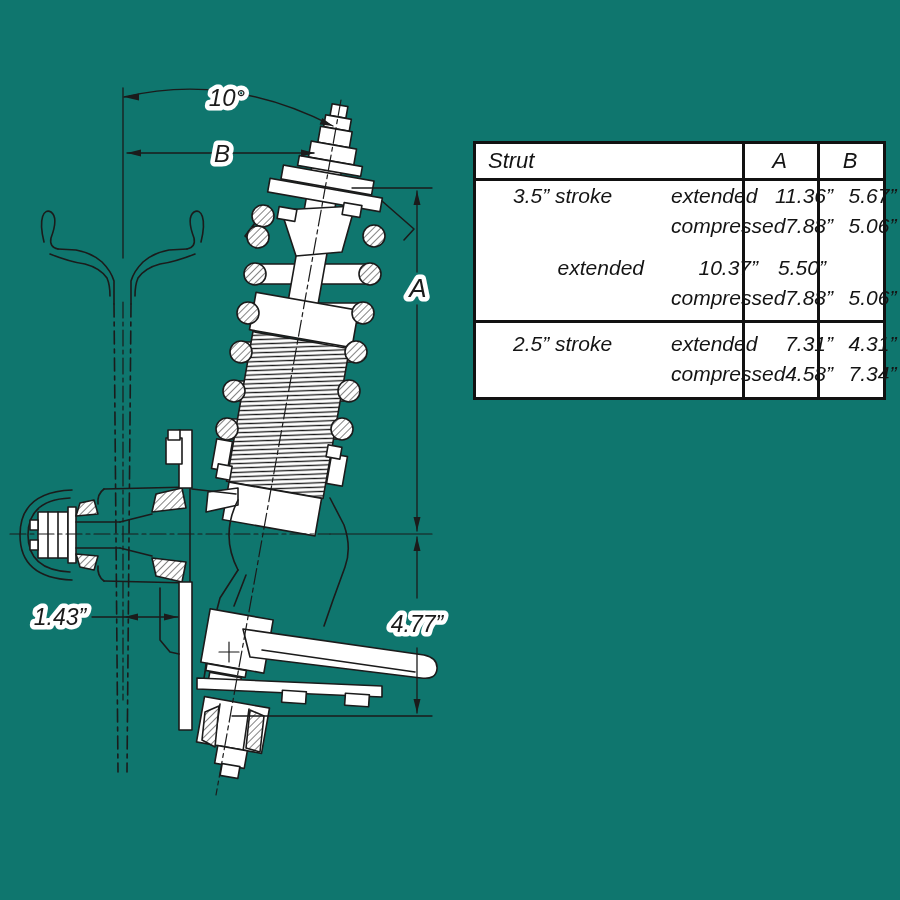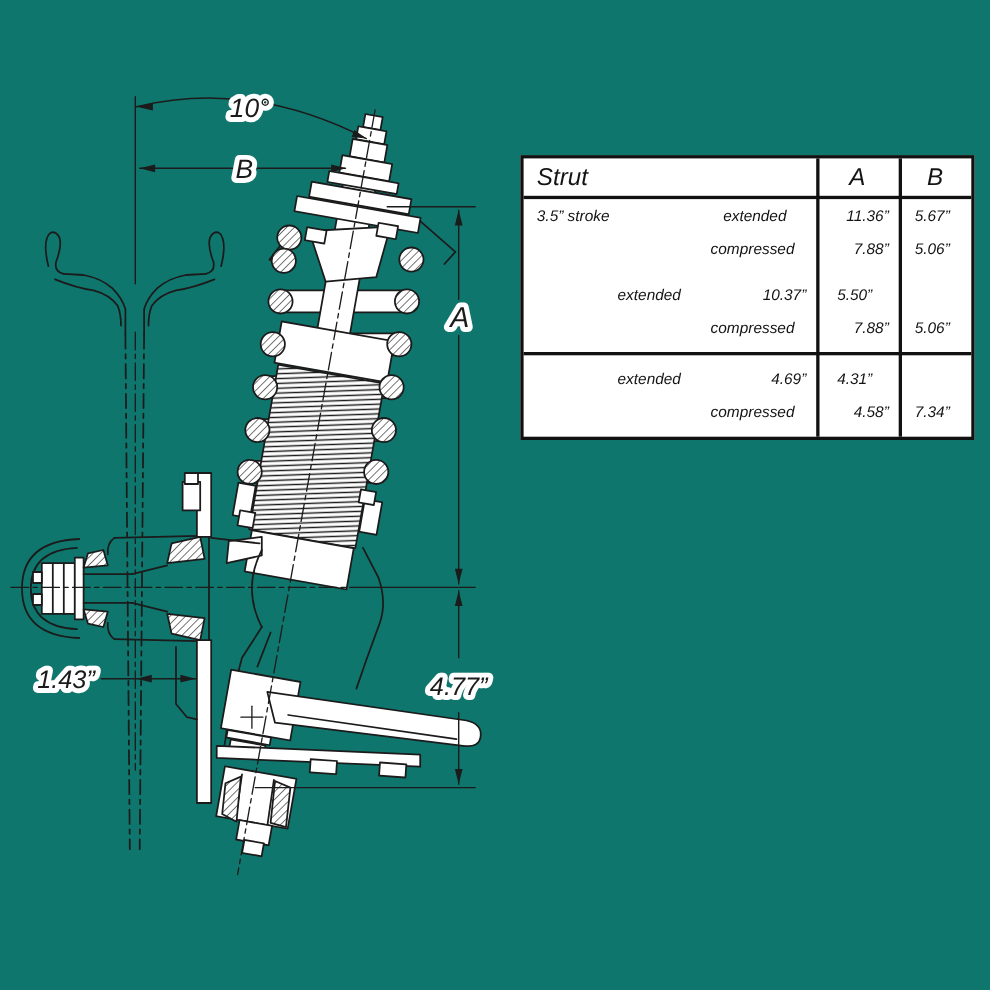--- a/index.html
+++ b/index.html
@@ -14,21 +14,21 @@
               font-style:italic;color:#141414;}
   .vbar{position:absolute;top:0;bottom:0;width:3px;background:#111;}
   .hbar{position:absolute;left:0;right:0;height:3px;background:#111;}
   .hdr{position:absolute;left:0;right:0;top:0;height:34px;display:grid;
        grid-template-columns:266px 75px 66px;align-items:center;font-size:22px;}
   .hdr .c0{padding-left:12px;}
   .hdr .cc{text-align:center;}
   .rows{position:absolute;left:0;right:0;top:37px;}
   .rows2{position:absolute;left:0;right:0;top:179px;}
   .trow{height:30px;display:grid;grid-template-columns:170px 96px 75px 66px;
-        align-items:center;font-size:14px;white-space:nowrap;}
+        align-items:center;font-size:21px;white-space:nowrap;margin-left:25px;}
   .trow .lab{padding-left:12px;text-align:left;}
   .trow .st {text-align:right;padding-right:27px;}
   .trow .va {text-align:right;padding-right:9px;}
   .trow .vb {text-align:center;padding-right:5px;}
   .rowgap{height:12px;}
   .padtop{height:6px;}
 </style>
 </head>
 <body>
 
@@ -259,22 +259,23 @@
         <div class="lab"></div>
         <div class="st">compressed</div>
         <div class="va">7.88”</div>
         <div class="vb">5.06”</div>
       </div>
     </div>
 
     <div class="rows2">
       <div class="padtop"></div>
       <div class="trow">
+        <div class="lab">2.5” stroke</div>
         <div class="st">extended</div>
-        <div class="va">4.69”</div>
+        <div class="va">7.31”</div>
         <div class="vb">4.31”</div>
       </div>
       <div class="trow">
         <div class="lab"></div>
         <div class="st">compressed</div>
         <div class="va">4.58”</div>
         <div class="vb">7.34”</div>
       </div>
     </div>
   </div>

